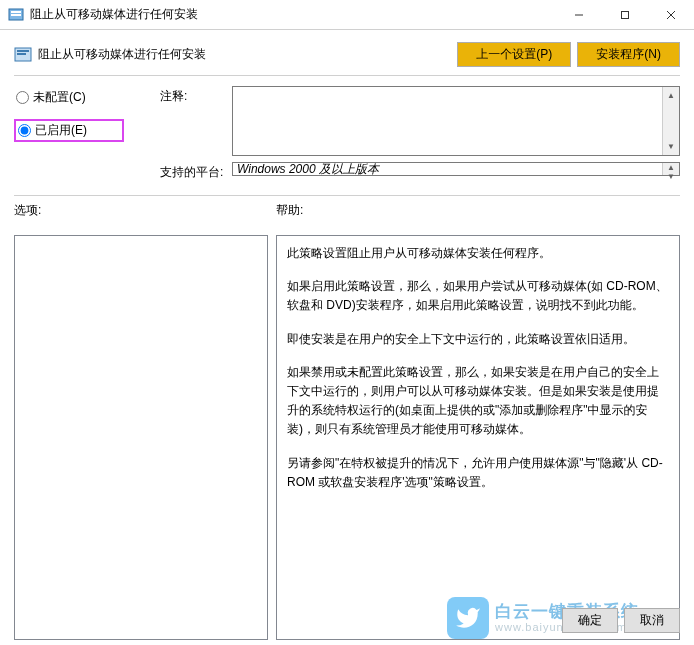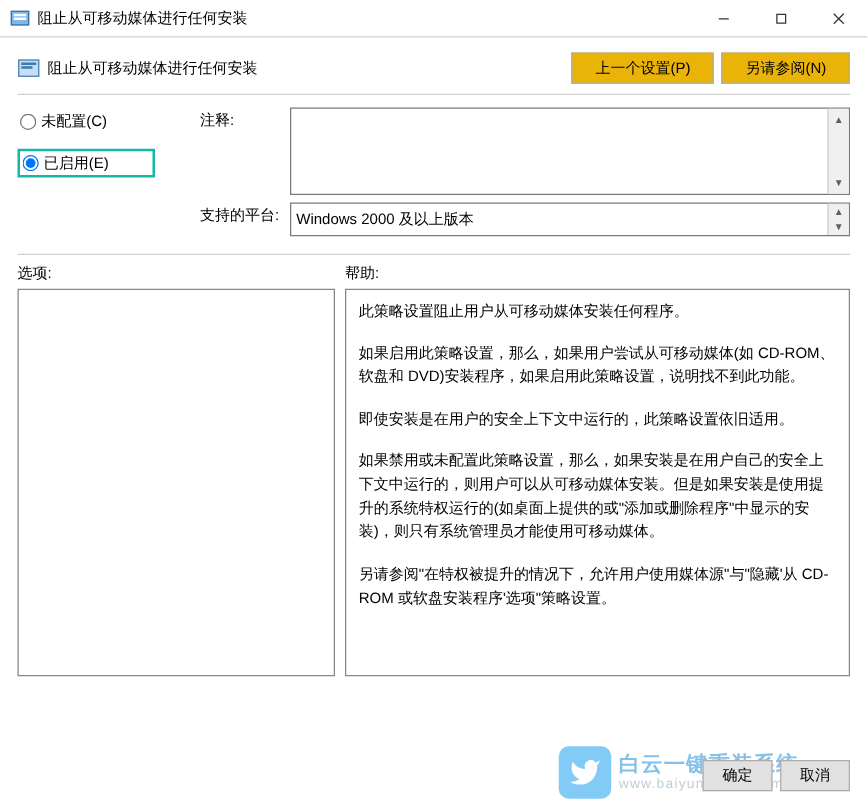--- a/index.html
+++ b/index.html
@@ -67,21 +67,21 @@
     }
     .radio-row {
       display:flex;
       align-items:center;
       margin-bottom: 12px;
       font-size:12px;
       padding:1px 2px;
     }
     .radio-row input { margin-right:4px; }
     .highlight-red {
-      border: 2px solid #14b8a6;
+      border: 2px solid #d946ef;
     }
     .meta-col { flex:1;margin-left:36px; }
     .meta-row { display:flex; margin-bottom:6px; }
     .meta-label { width:72px; text-align:left; padding-top:2px; }
     .scroll-thumb {
       width:17px;
       display:flex;
       flex-direction:column;
       border-left:1px solid #cdcdcd;
       background:#f0f0f0;
@@ -91,21 +91,22 @@
 
     .labels-row {
       display:flex;
       padding: 6px 14px 4px 14px;
     }
     .labels-row .lbl-opts { width: 262px; }
     .panels-row {
       display:flex;
       padding: 0 14px;
       gap: 8px;
-      height: 310px;
+      height: 405px;
+      margin-top: 12px;
     }
     .panel {
       border:1px solid #828790;
       background:#fff;
       overflow:hidden;
       position:relative;
     }
     .panel-left { width: 254px; }
     .panel-right { flex:1; padding:8px 10px; line-height:1.6; font-size:12px; }
     .panel-right p { margin-bottom: 14px; }
@@ -190,21 +191,21 @@
 <div class="header-row">
   <span class="policy-icon">
     <svg viewBox="0 0 18 18">
         <rect x="1" y="2" width="16" height="13" fill="#c7dff3" stroke="#3d7bb0"></rect>
         <rect x="3" y="4" width="12" height="2" fill="#3d7bb0"></rect>
         <rect x="3" y="7" width="9" height="2" fill="#3d7bb0"></rect>
       </svg>
   </span>
   <span class="policy-title">阻止从可移动媒体进行任何安装</span>
   <button class="nav-btn"><span>上一个设置(P)</span></button>
-  <button class="nav-btn"><span>另请参阅(N)</span></button>
+  <button class="nav-btn"><span>安装程序(N)</span></button>
 </div>
 
 <div class="divider"></div>
 
 <div class="config-area">
   <div class="radio-col">
     <label class="radio-row">
       <input type="radio" name="st" style="">
       <span>未配置(C)</span>
     </label>
@@ -220,21 +221,21 @@
         <div class="textarea-inner" contenteditable="true" style=""></div>
         <div class="scroll-thumb">
           <div class="scroll-arrow">▲</div>
           <div class="scroll-track"></div>
           <div class="scroll-arrow">▼</div>
         </div>
       </div>
     </div>
     <div class="meta-row">
       <div class="meta-label">支持的平台:</div>
-      <div class="textarea-wrap" style="height:27px;">
+      <div class="textarea-wrap" style="height:14px;font-style:italic;">
         <div class="textarea-inner" style="display:flex;align-items:center">Windows 2000 及以上版本</div>
         <div class="scroll-thumb">
           <div class="scroll-arrow" style="height:12px">▲</div>
           <div class="scroll-arrow" style="height:12px">▼</div>
         </div>
       </div>
     </div>
   </div>
 </div>
 

